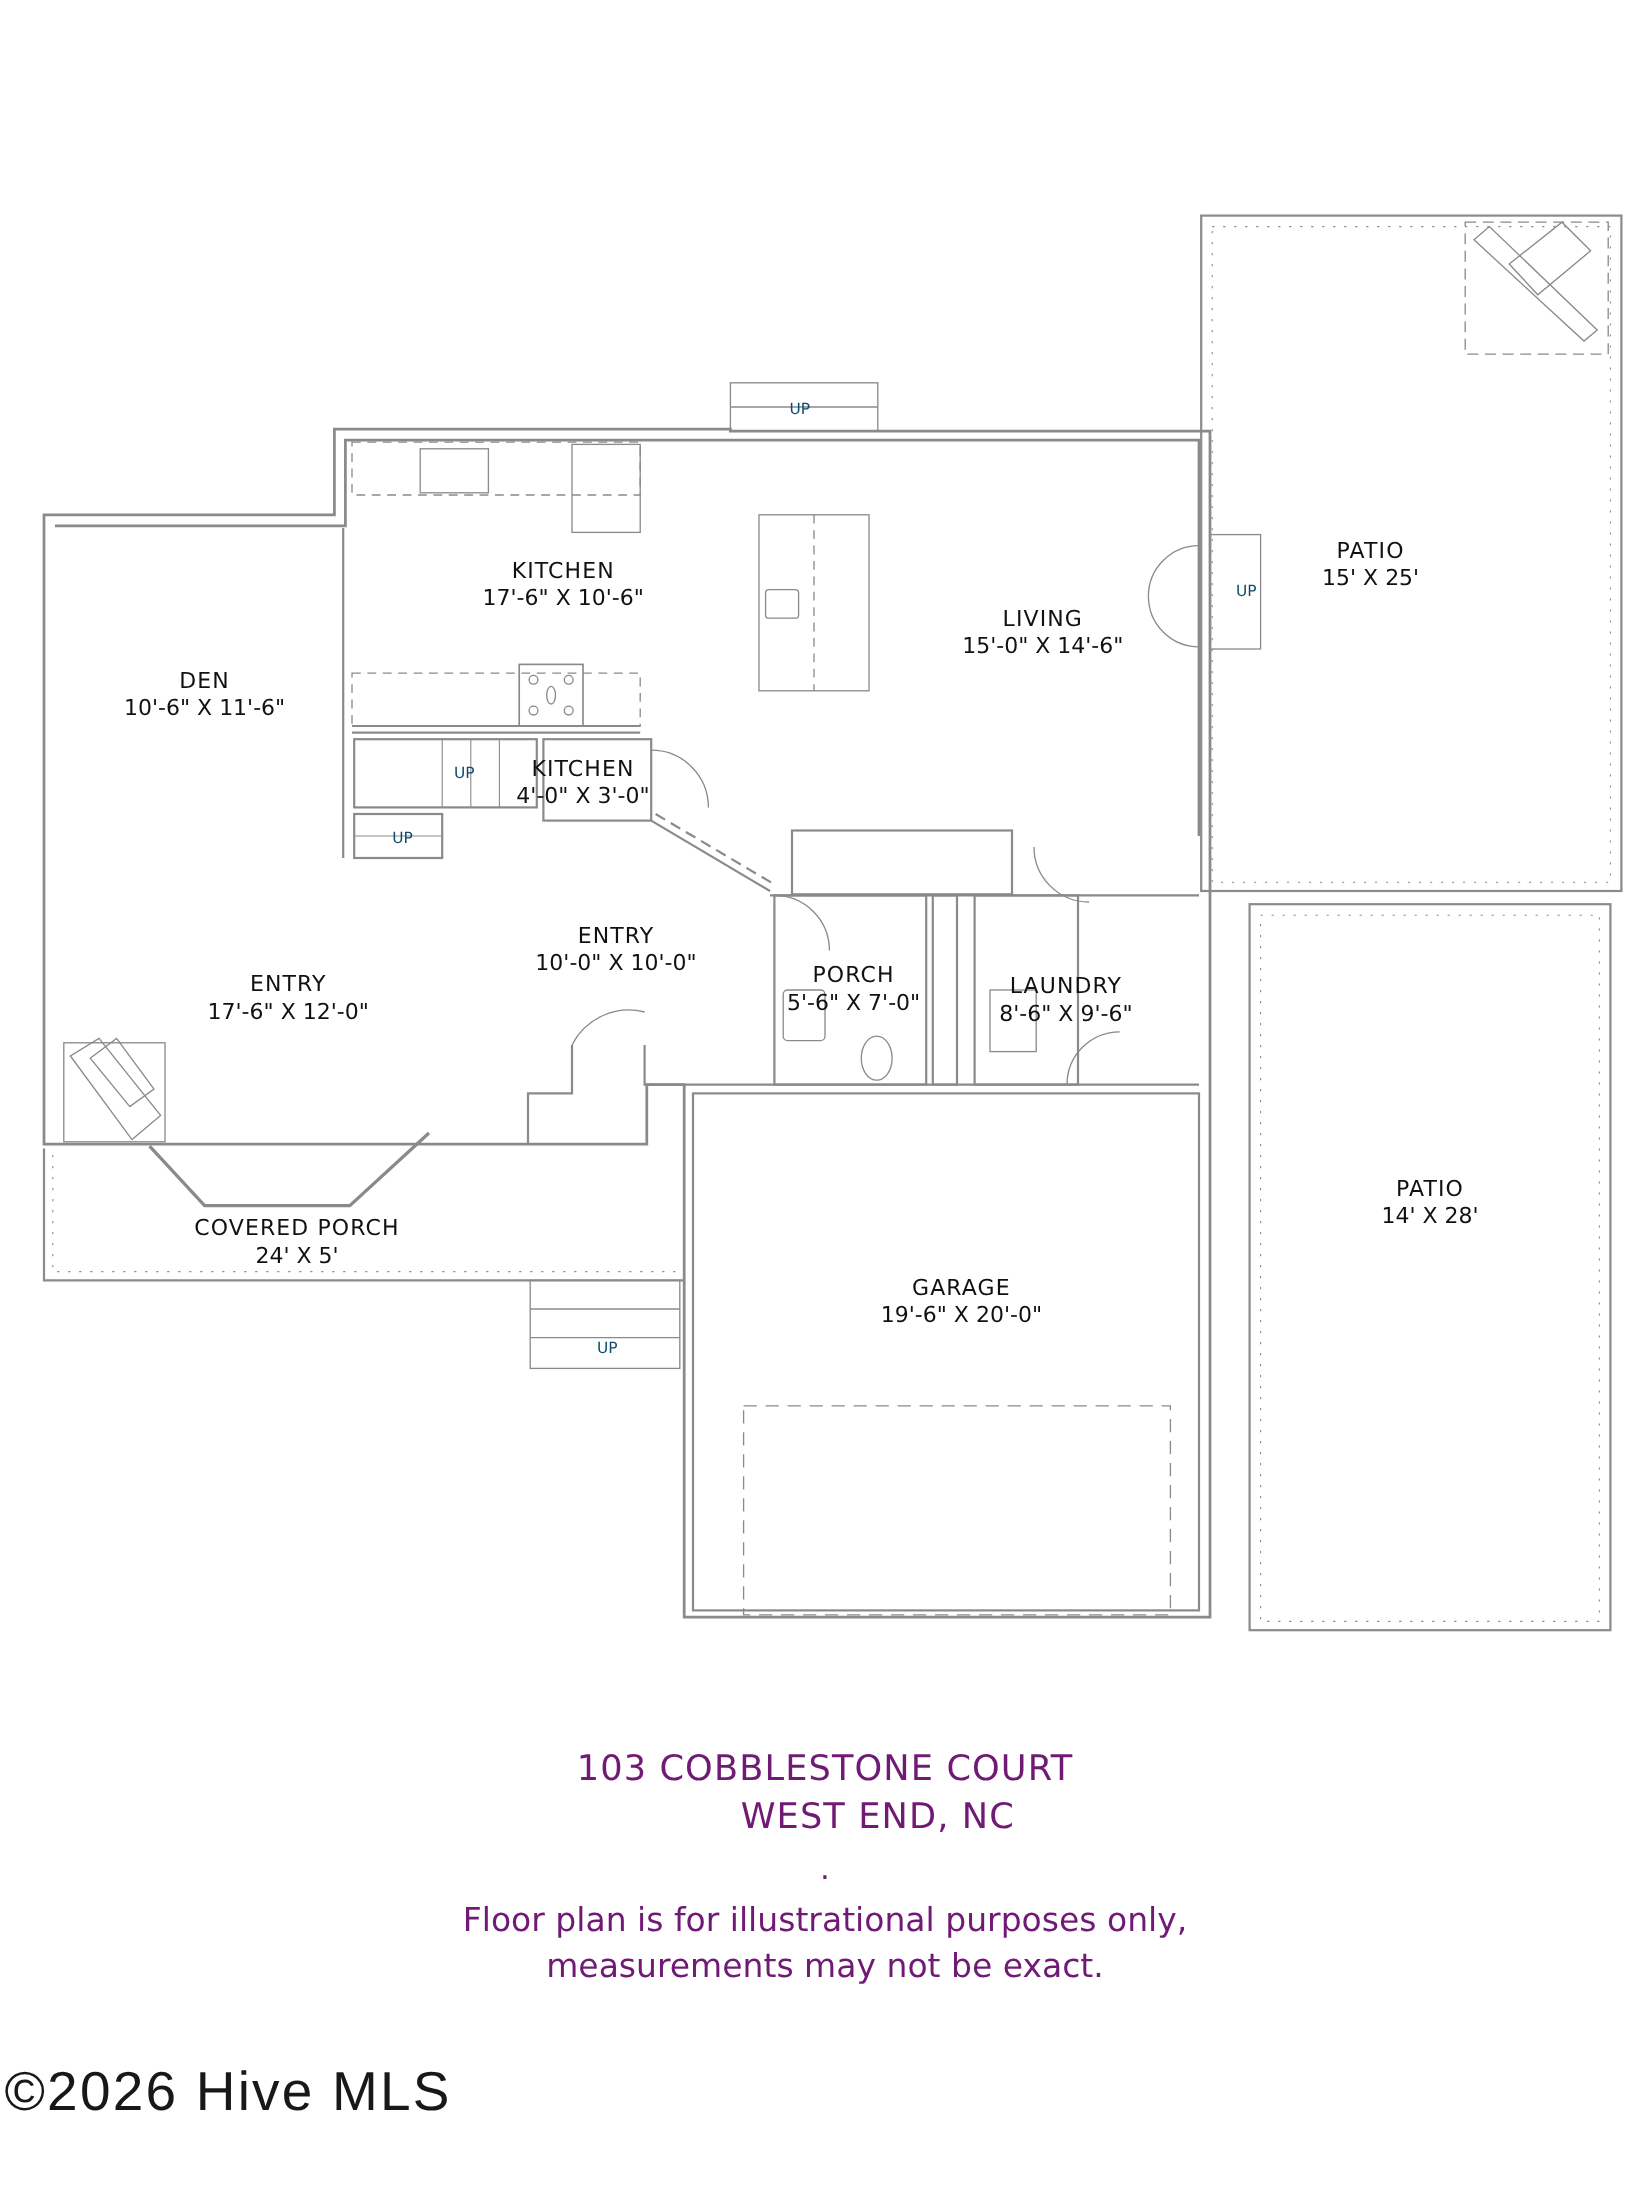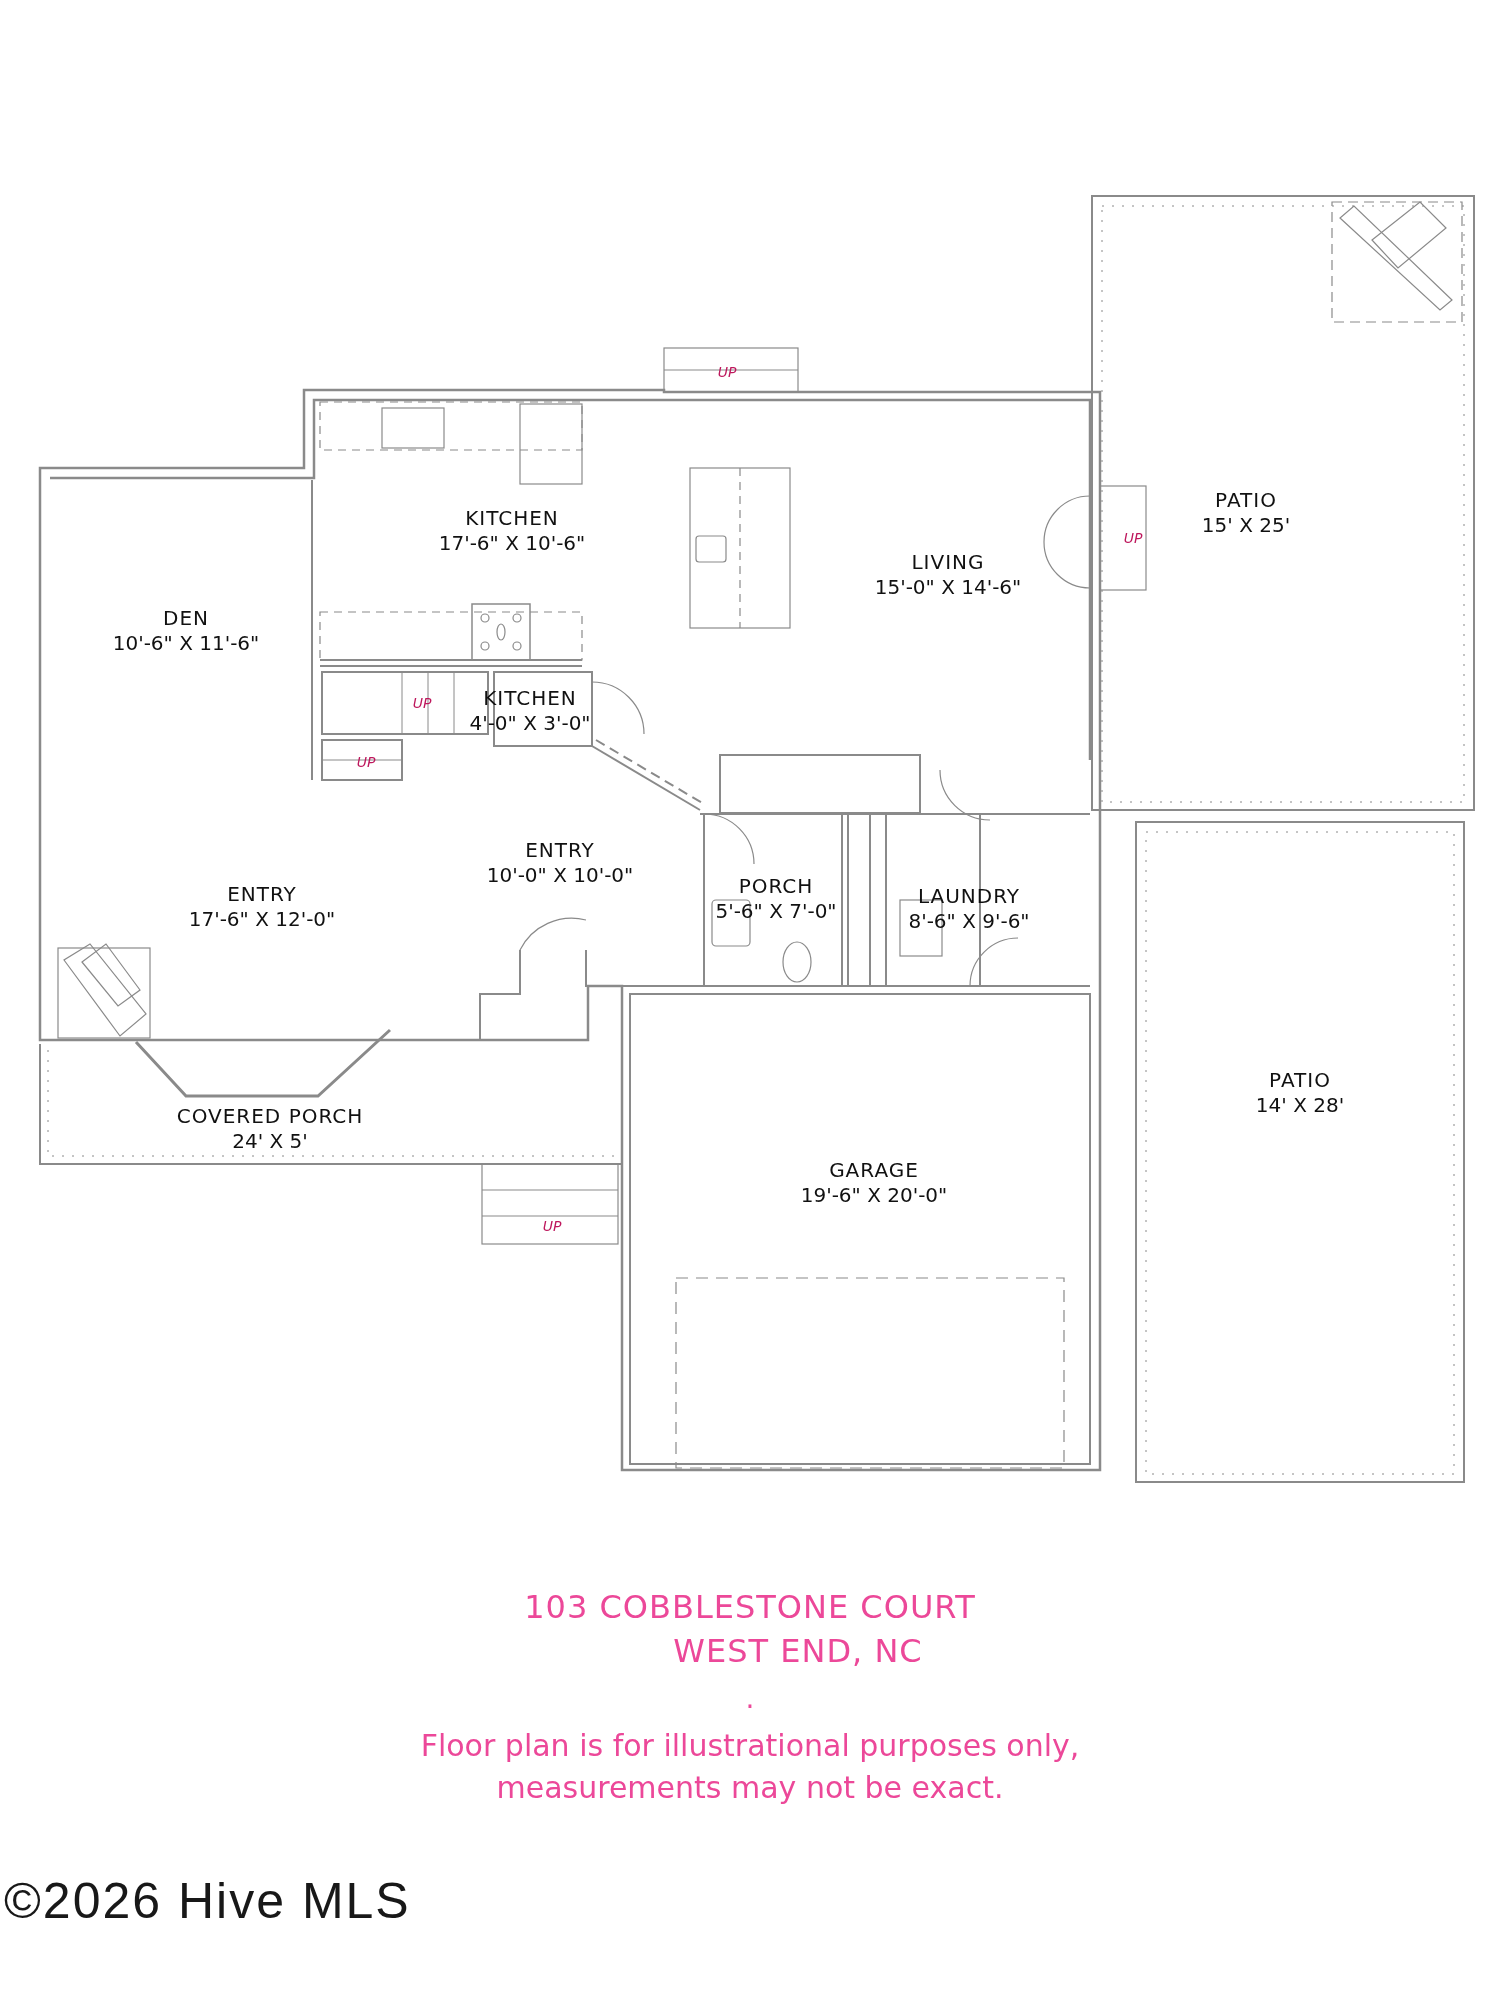--- a/index.html
+++ b/index.html
@@ -4,23 +4,23 @@
 <style>
   html, body { margin: 0; padding: 0; background: #ffffff; }
   body { width: 1500px; height: 2000px; position: relative; overflow: hidden;
          font-family: "DejaVu Sans", sans-serif; color: #111; }
   #plan { position: absolute; left: 0; top: 0; width: 1500px; height: 1560px; }
   .label { position: absolute; text-align: center; line-height: 1.25;
            font-family: "DejaVu Sans", sans-serif; color: #111; white-space: nowrap;
            transform: translateX(-50%); }
   .label .name { font-size: 20px; letter-spacing: 1px; display: block; }
   .label .dim  { font-size: 20px; display: block; }
-  .up { position: absolute; font-size: 14px; color: #be185d; transform: translate(-50%,-50%);
-        font-family: "DejaVu Sans", sans-serif; font-style: italic; }
-  .footer { position: absolute; left: 0; width: 1500px; text-align: center; color: #ec4899; }
+  .up { position: absolute; font-size: 14px; color: #0c4a6e; transform: translate(-50%,-50%);
+        font-family: "DejaVu Sans", sans-serif; }
+  .footer { position: absolute; left: 0; width: 1500px; text-align: center; color: #701a75; }
   .addr1 { top: 1588px; font-size: 32px; letter-spacing: 1px; }
   .addr2 { top: 1632px; font-size: 32px; letter-spacing: 1px; margin-left: 48px; }
   .dot   { top: 1682px; font-size: 28px; }
   .disc1 { top: 1728px; font-size: 30px; }
   .disc2 { top: 1770px; font-size: 30px; }
   .copyright { position: absolute; left: 4px; top: 1872px; font-size: 50px; font-weight: 100;
                color: #000000; font-family: "Liberation Sans", sans-serif; letter-spacing: 2px;
                -webkit-text-stroke: 0; opacity: 0.9; }
 </style>
 </head>

